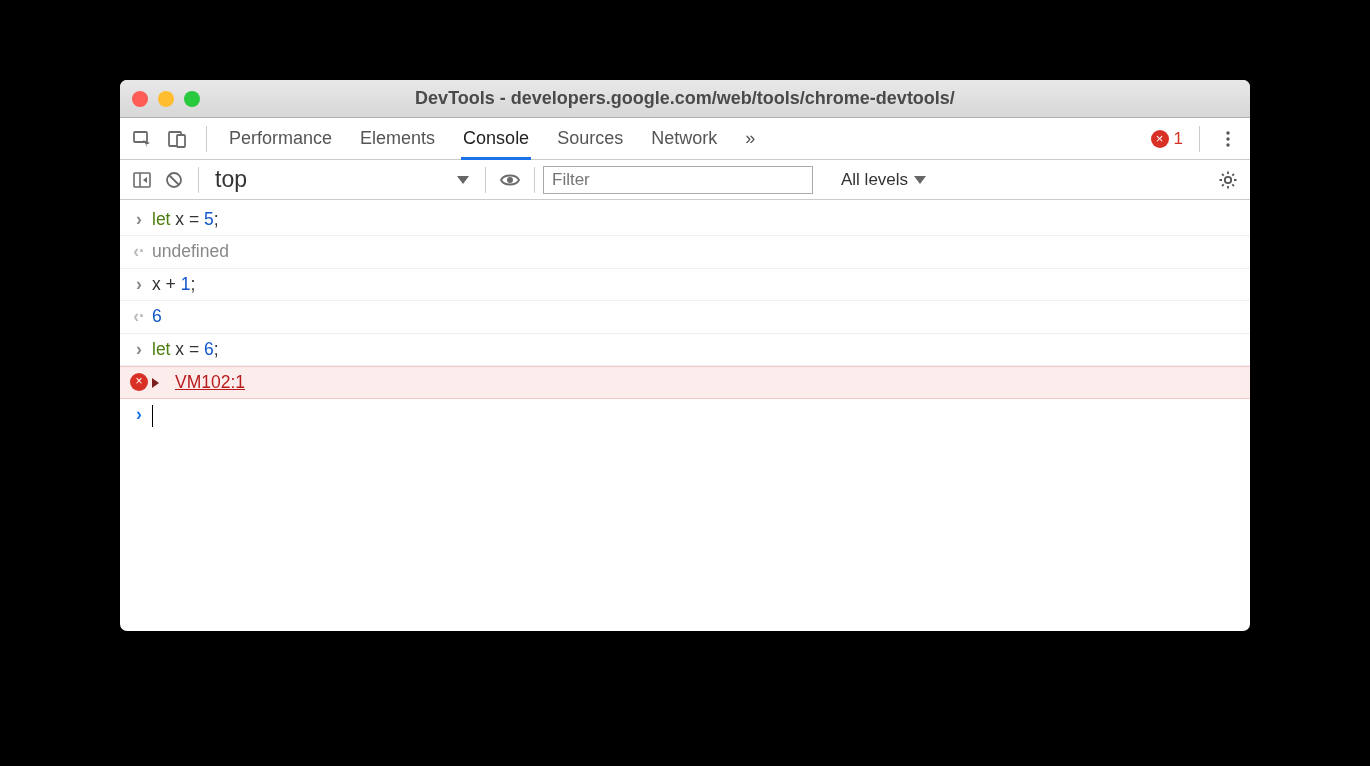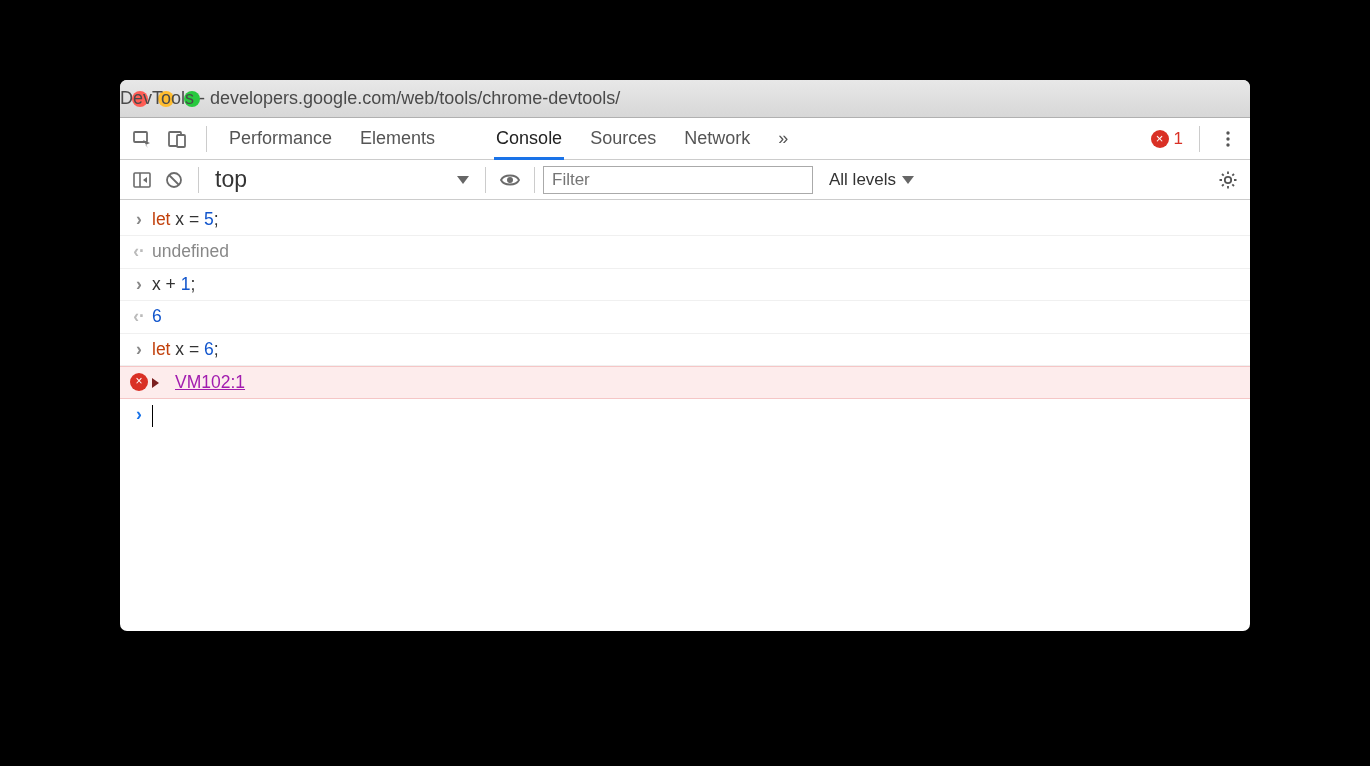--- a/index.html
+++ b/index.html
@@ -41,24 +41,25 @@
       width: 16px;
       height: 16px;
       border-radius: 50%;
     }
     .tl-close { background: #ff5d55; }
     .tl-min { background: #ffbd2f; }
     .tl-max { background: #28c93f; }
     .window-title {
       position: absolute;
       left: 0; right: 0;
-      text-align: left;
+      text-align: center;
       font-size: 18px;
       color: #4a4a4a;
       pointer-events: none;
+      font-weight: bold;
     }
     .toolbar-row {
       display: flex;
       align-items: center;
       height: 42px;
       border-bottom: 1px solid #ccc;
       padding: 16px 6px;
       gap: 4px;
     }
     .vsep {
@@ -90,21 +91,20 @@
       color: #555;
       padding: 8px 2px;
       cursor: pointer;
       border-bottom: 3px solid transparent;
       position: relative;
       top: 1px;
     }
     .tab.active {
       color: #222;
       border-bottom: 3px solid #1a73e8;
-      margin-left: 33px;
     }
     .error-count {
       width: 18px;
       height: 18px;
       border-radius: 50%;
       background: #d93025;
       color: #fff;
       font-size: 13px;
       display: flex;
       align-items: center;
@@ -140,21 +140,21 @@
       border: 1px solid #aaa;
       padding: 7px 8px;
       font-size: 17px;
       width: 270px;
       height: 28px;
       color: #333;
     }
     .log-level {
       font-size: 17px;
       color: #333;
-      margin-left: 16px;
+      margin-left: 28px;
       cursor: pointer;
       display: flex;
       align-items: center;
       gap: 6px;
     }
     .spacer { flex: 1; }
     .console-body {
       font-family: Menlo, Monaco, "Courier New", monospace;
       font-size: 17.5px;
       line-height: 1.45;
@@ -199,26 +199,26 @@
       margin-top: 3px;
     }
     .err-arrow {
       width: 15px;
       text-align: center;
       color: #7a1f1f;
       flex-shrink: 0;
     }
     .err-text { color: #d93025; }
     .err-link {
-      color: #a21caf;
+      color: #b91c1c;
       text-decoration: underline;
       margin: 0 6px 0 12px;
       cursor: pointer;
     }
-    .kw-let { color: #c2410c; }
+    .kw-let { color: #4d7c0f; }
     .kw-num { color: #1155cc; }
     .kw-var { color: #333; }
     .triangle-down {
       display: inline-block;
       width: 0; height: 0;
       border-left: 6px solid transparent;
       border-right: 6px solid transparent;
       border-top: 8px solid #666;
     }
     .triangle-right-sm {

